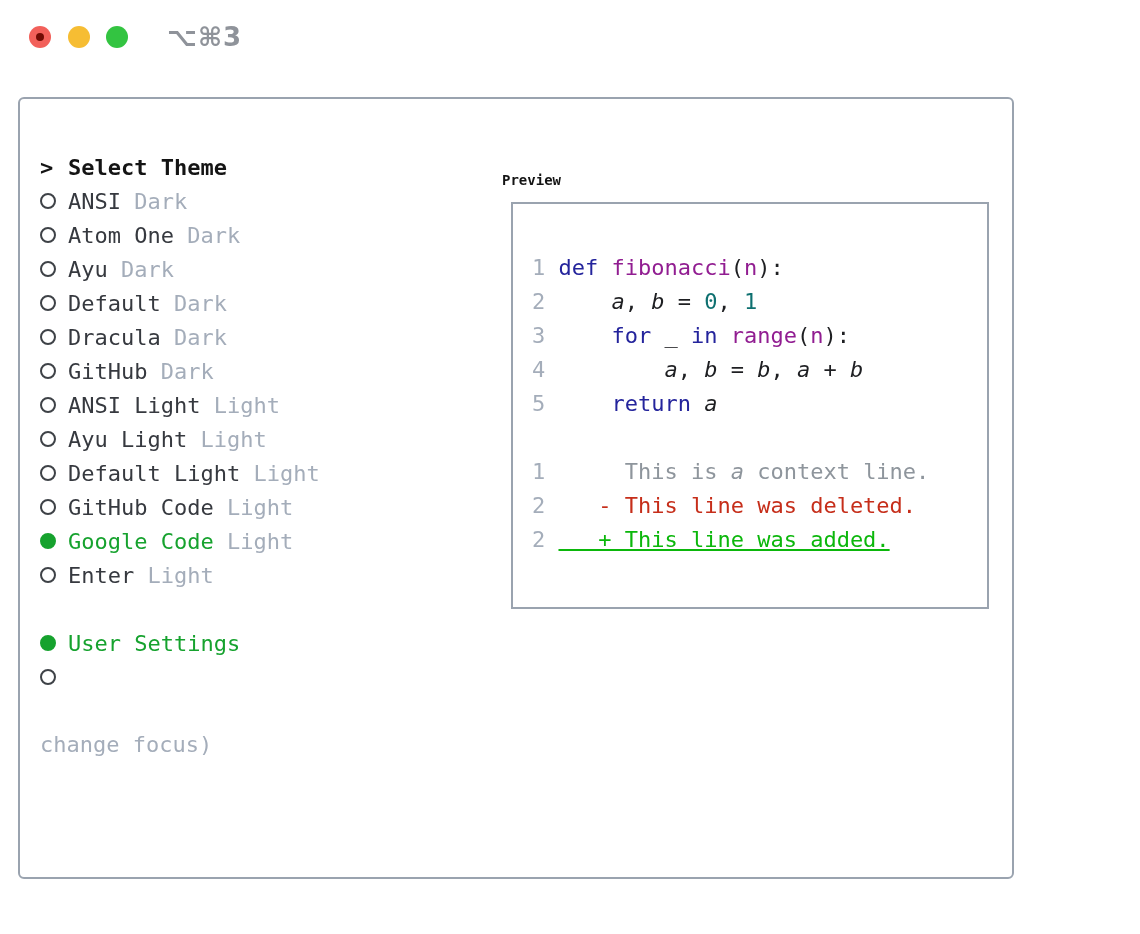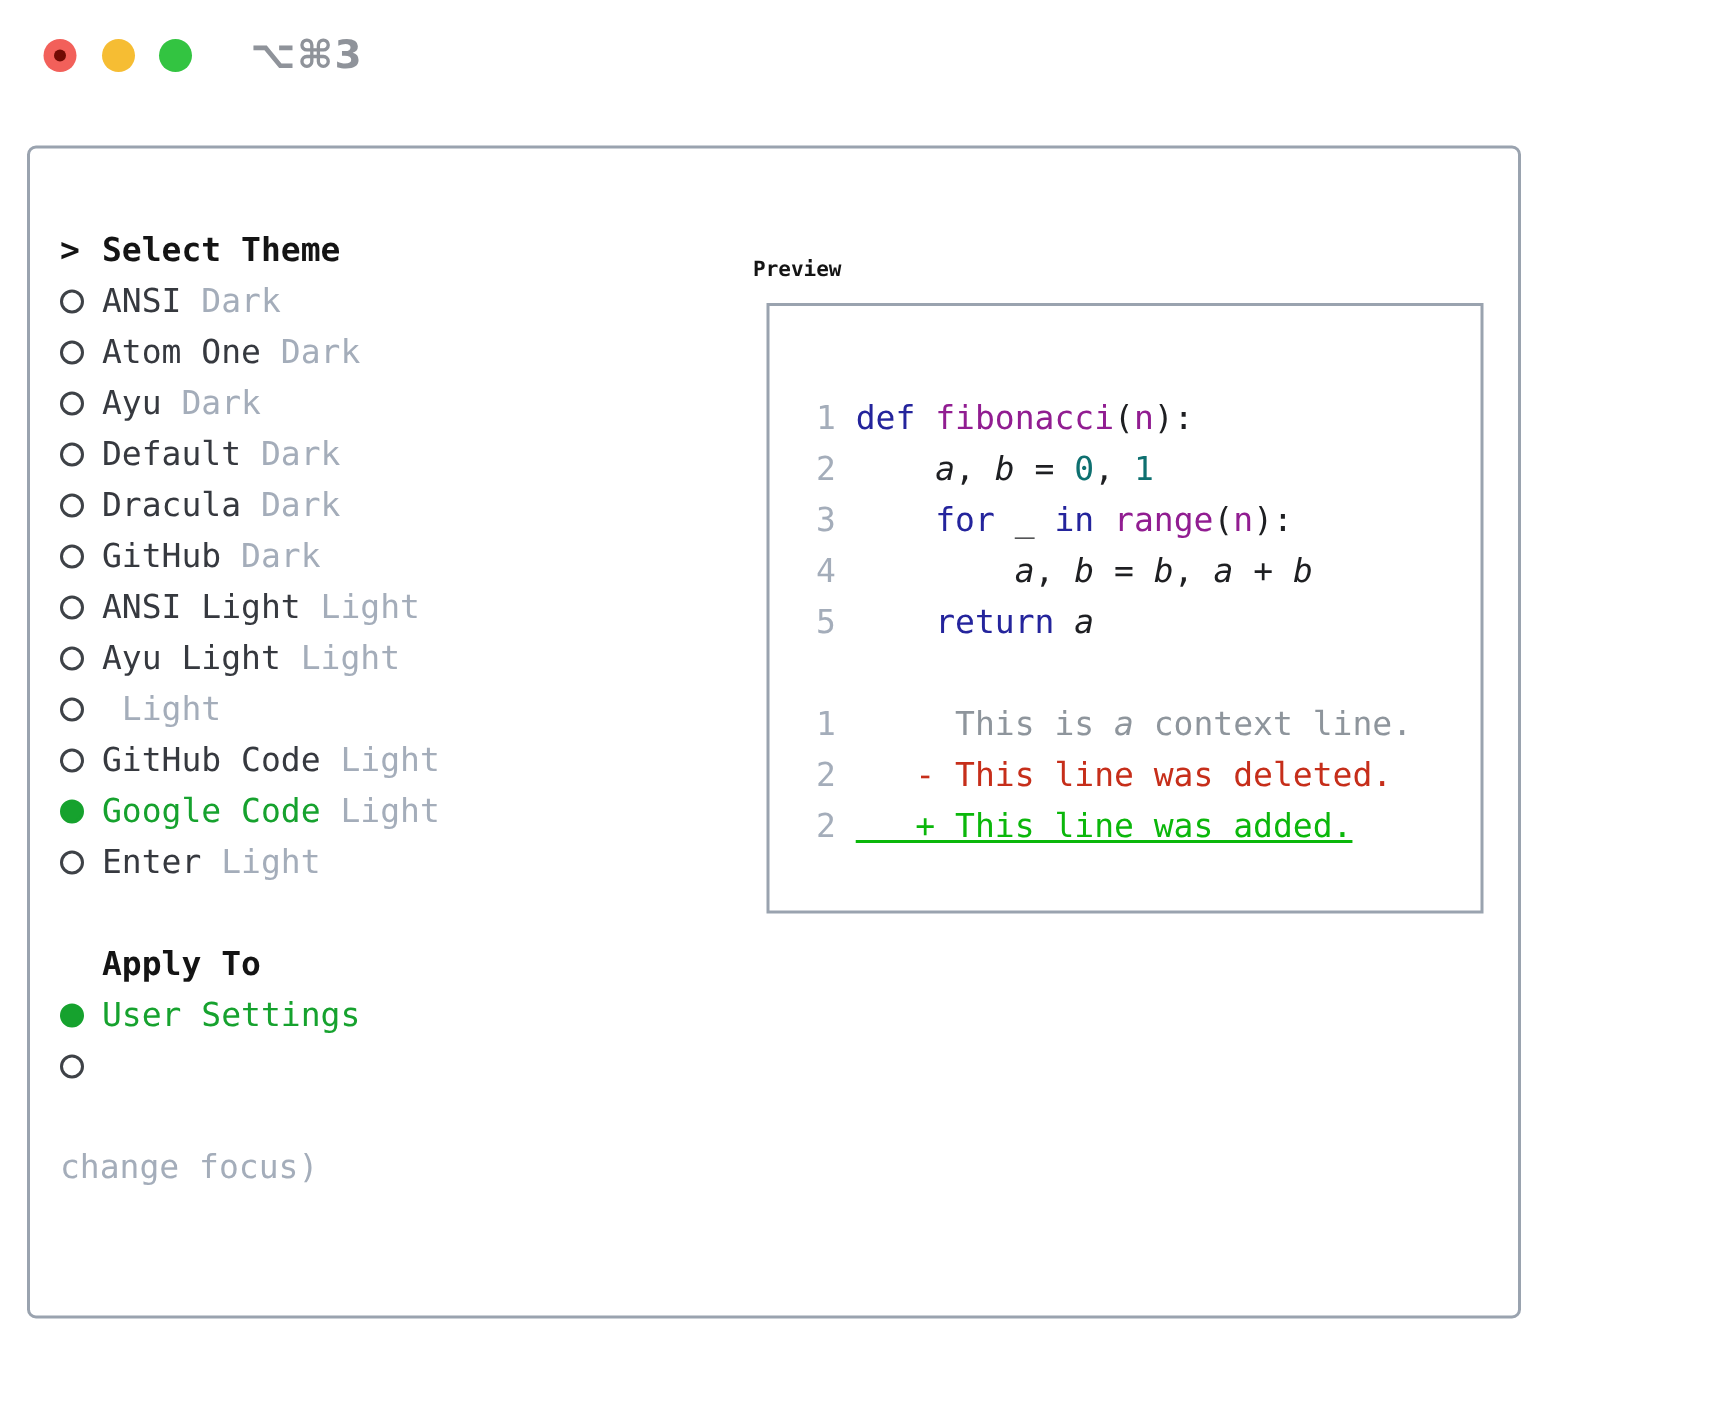--- a/index.html
+++ b/index.html
@@ -30,21 +30,21 @@
   .variant{color:var(--muted);margin-left:1ch;}
   .optname{color:var(--text-dark);}
   .optname.sel{color:var(--accent-green);}
   .help{height:34px;line-height:34px;color:var(--muted);white-space:pre;}
   .blankrow{height:34px;}
   
   .preview-title{position:absolute;left:482px;top:64px;height:34px;line-height:34px;
                  font-size:14px;font-weight:bold;color:var(--heading);}
   .preview-box{position:absolute;left:491px;top:103px;width:478px;height:407px;box-sizing:border-box;
                border:2px solid var(--border);background:#fff;}
-  .code{margin:12px;padding:47px 0 0 19px;font-size:22px;}
+  .code{margin:0;padding:47px 0 0 19px;font-size:22px;}
   .pline{height:34px;line-height:34px;white-space:pre;}
   .num{color:var(--muted);margin-right:1ch;}
   .tk-kw{color:var(--syntax-keyword);}
   .tk-fn{color:var(--syntax-name);}
   .tk-lit{color:var(--syntax-literal);}
   .tk-pl{color:#1e1f22;}
   .tk-var{color:#1e1f22;font-style:italic;}
   .tk-ctx{color:var(--diff-context);}
   .tk-ctxi{color:var(--diff-context);font-style:italic;}
   .tk-del{color:var(--diff-removed);}
@@ -68,26 +68,25 @@
     <div class="rows" id="left-col">
         <div class="row"><span class="marker"><span class="prompt">&gt;</span></span><span class="hdr">Select Theme</span></div>
         <div class="row"><span class="marker"><span class="radio"></span></span><span class="iname">ANSI</span><span class="variant">Dark</span></div>
         <div class="row"><span class="marker"><span class="radio"></span></span><span class="iname">Atom One</span><span class="variant">Dark</span></div>
         <div class="row"><span class="marker"><span class="radio"></span></span><span class="iname">Ayu</span><span class="variant">Dark</span></div>
         <div class="row"><span class="marker"><span class="radio"></span></span><span class="iname">Default</span><span class="variant">Dark</span></div>
         <div class="row"><span class="marker"><span class="radio"></span></span><span class="iname">Dracula</span><span class="variant">Dark</span></div>
         <div class="row"><span class="marker"><span class="radio"></span></span><span class="iname">GitHub</span><span class="variant">Dark</span></div>
         <div class="row"><span class="marker"><span class="radio"></span></span><span class="iname">ANSI Light</span><span class="variant">Light</span></div>
         <div class="row"><span class="marker"><span class="radio"></span></span><span class="iname">Ayu Light</span><span class="variant">Light</span></div>
-        <div class="row"><span class="marker"><span class="radio"></span></span><span class="variant">Light</span></div>
+        <div class="row"><span class="marker"><span class="radio"></span></span><span class="iname">Default Light</span><span class="variant">Light</span></div>
         <div class="row"><span class="marker"><span class="radio"></span></span><span class="iname">GitHub Code</span><span class="variant">Light</span></div>
         <div class="row"><span class="marker"><span class="radio on"></span></span><span class="iname sel">Google Code</span><span class="variant">Light</span></div>
         <div class="row"><span class="marker"><span class="radio"></span></span><span class="iname">Enter</span><span class="variant">Light</span></div>
         <div class="blankrow"></div>
-        <div class="row"><span class="marker"></span><span class="hdr">Apply To</span></div>
         <div class="row"><span class="marker"><span class="radio on"></span></span><span class="optname sel">User Settings</span></div>
         <div class="row"><span class="marker"><span class="radio"></span></span></div>
         <div class="blankrow"></div>
         <div class="help">change focus)</div>
       </div>
     <div class="preview-title">Preview</div>
     <div class="preview-box">
       <pre class="code" id="preview-pre"><div class="pline"><span class="num">1</span><span class="tk-kw">def</span><span class="tk-pl"> </span><span class="tk-fn">fibonacci</span><span class="tk-pl">(</span><span class="tk-fn">n</span><span class="tk-pl">):</span></div><div class="pline"><span class="num">2</span><span class="tk-pl">    </span><span class="tk-var">a</span><span class="tk-pl">, </span><span class="tk-var">b</span><span class="tk-pl"> = </span><span class="tk-lit">0</span><span class="tk-pl">, </span><span class="tk-lit">1</span></div><div class="pline"><span class="num">3</span><span class="tk-pl">    </span><span class="tk-kw">for</span><span class="tk-pl"> _ </span><span class="tk-kw">in</span><span class="tk-pl"> </span><span class="tk-fn">range</span><span class="tk-pl">(</span><span class="tk-fn">n</span><span class="tk-pl">):</span></div><div class="pline"><span class="num">4</span><span class="tk-pl">        </span><span class="tk-var">a</span><span class="tk-pl">, </span><span class="tk-var">b</span><span class="tk-pl"> = </span><span class="tk-var">b</span><span class="tk-pl">, </span><span class="tk-var">a</span><span class="tk-pl"> + </span><span class="tk-var">b</span></div><div class="pline"><span class="num">5</span><span class="tk-pl">    </span><span class="tk-kw">return</span><span class="tk-pl"> </span><span class="tk-var">a</span></div><div class="pline"></div><div class="pline"><span class="num">1</span><span class="tk-ctx">     This is </span><span class="tk-ctxi">a</span><span class="tk-ctx"> context line.</span></div><div class="pline"><span class="num">2</span><span class="tk-del">   - This line was deleted.</span></div><div class="pline"><span class="num">2</span><span class="tk-add">   + This line was added.</span></div></pre>
     </div>
   </div>

